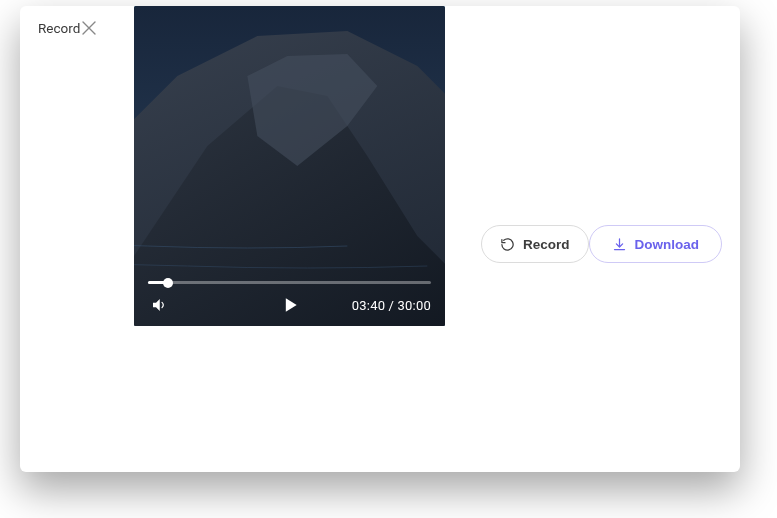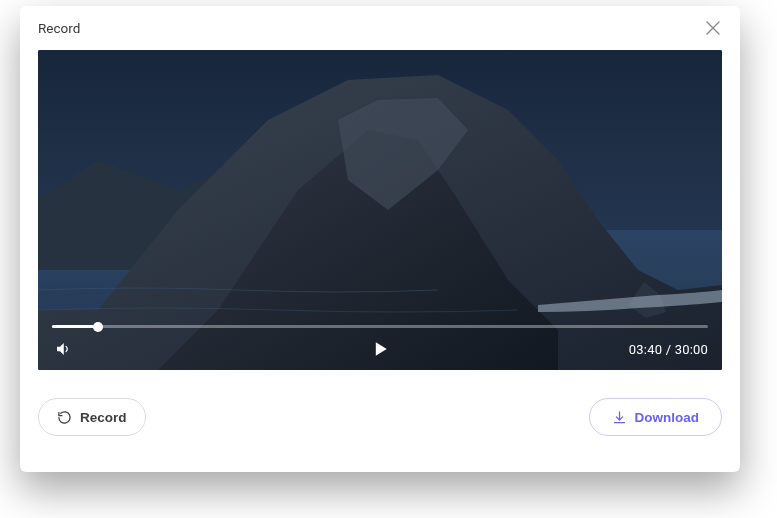--- a/index.html
+++ b/index.html
@@ -9,21 +9,21 @@
     position: relative;
   }
   .modal {
     position: absolute;
     left: 20px; top: 6px;
     width: 720px; height: 466px;
     background: #fff;
     border-radius: 6px;
     box-shadow: 0 18px 40px rgba(0,0,0,0.35);
     display: flex;
-    flex-direction: column;
+    flex-direction: row;
   }
   .modal-header {
     height: 44px;
     display: flex;
     align-items: center;
     justify-content: space-between;
     padding: 0 18px;
   }
   .modal-title {
     font-size: 13.5px;

